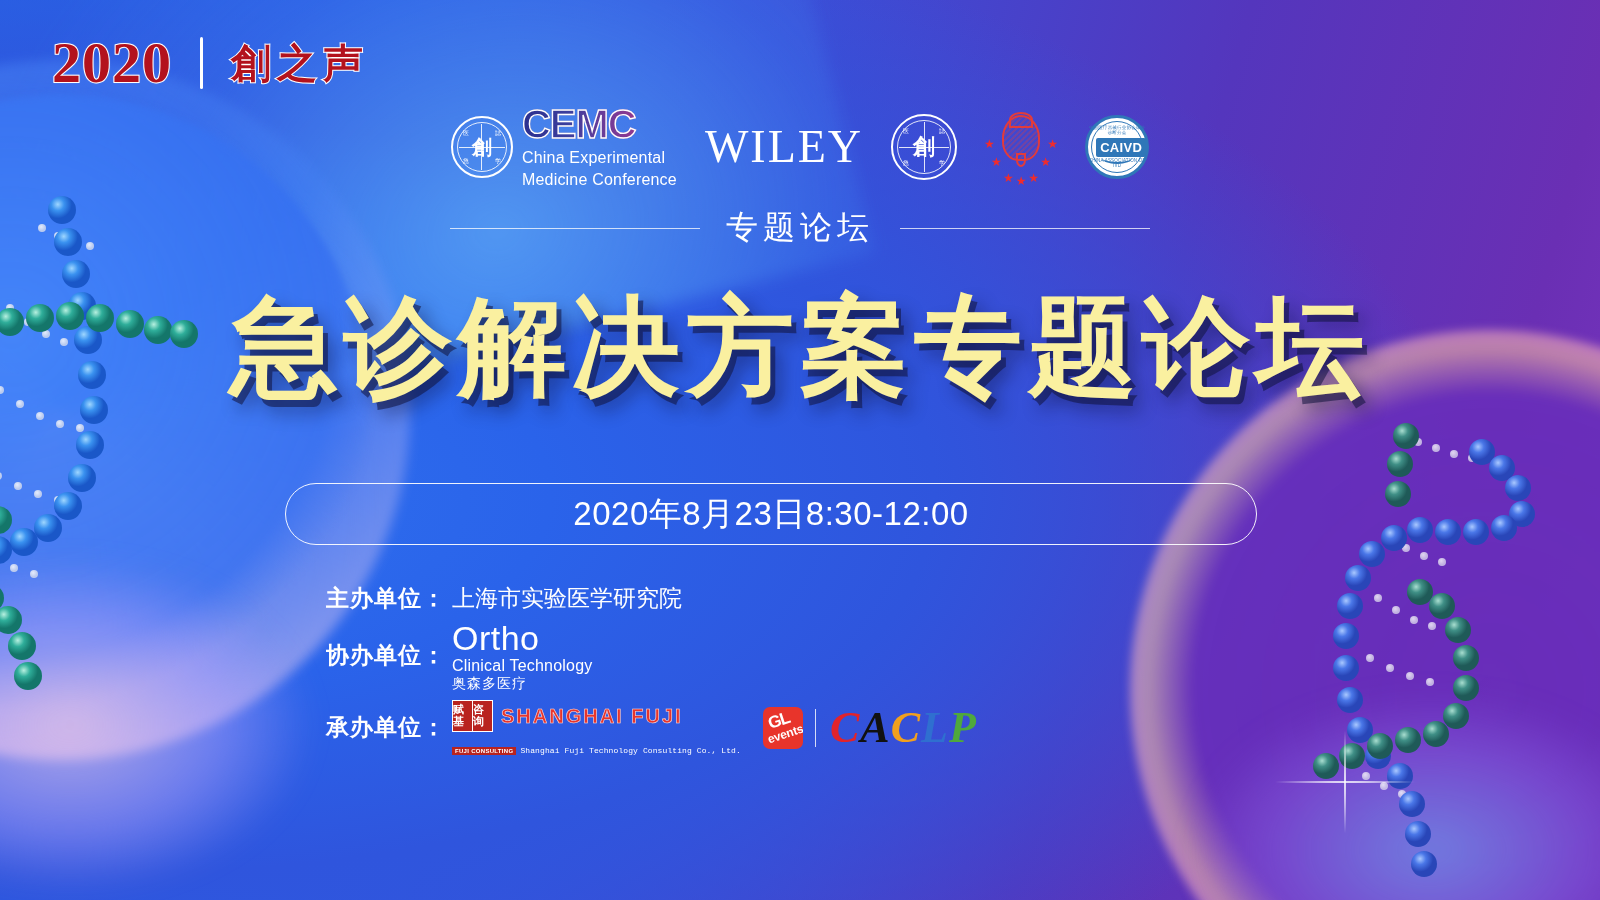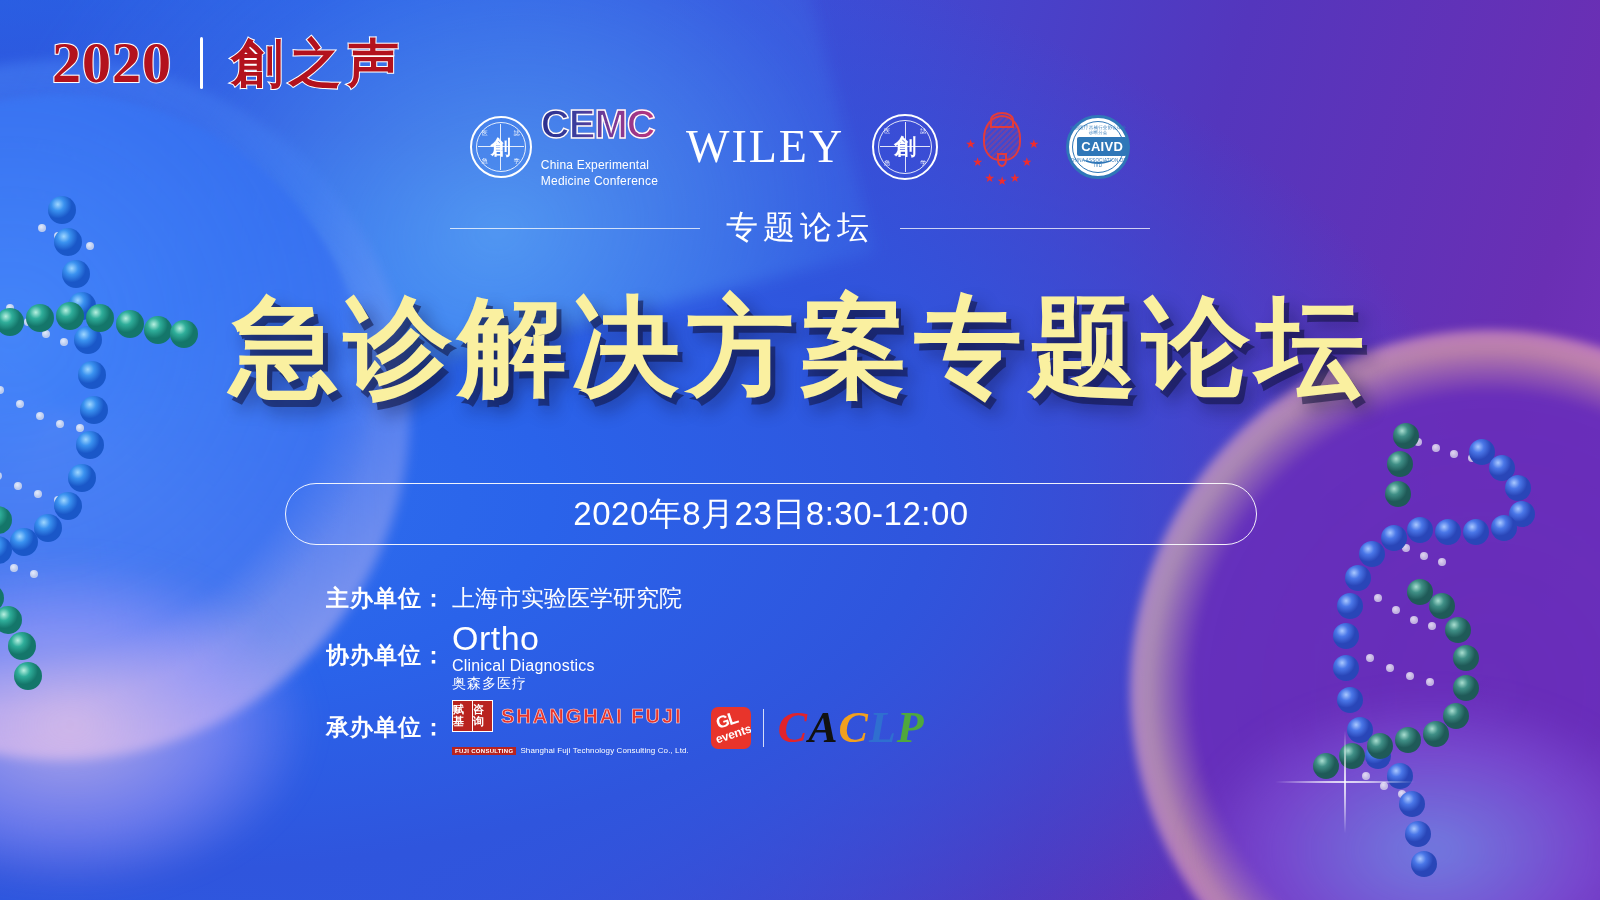--- a/index.html
+++ b/index.html
@@ -63,21 +63,21 @@
   
   .yearlogo{position:absolute;left:52px;top:34px;display:flex;align-items:center;gap:28px;}
   .yearlogo .yr{
     font-family:"Liberation Serif","DejaVu Serif",serif;
     font-size:58px;font-weight:700;letter-spacing:1px;color:#b3121d;
     -webkit-text-stroke:2px #ffffff;paint-order:stroke fill;
     text-shadow:0 0 2px rgba(255,255,255,.9);line-height:1;
   }
   .yearlogo .bar{width:3px;height:52px;background:#fff;border-radius:2px;}
   .yearlogo .cn{
-    font-size:52px;font-weight:700;color:#b3121d;line-height:1;letter-spacing:6px;
+    font-size:40px;font-weight:700;color:#b3121d;line-height:1;letter-spacing:6px;
     -webkit-text-stroke:2px #ffffff;paint-order:stroke fill;
   }
 
   
   .logorow{position:absolute;left:0;right:0;top:104px;display:flex;align-items:center;justify-content:center;gap:28px;}
   .seal{
     width:62px;height:62px;border-radius:50%;border:2px solid #fff;position:relative;flex:none;
     display:flex;align-items:center;justify-content:center;
   }
   .seal:before{content:"";position:absolute;inset:4px;border-radius:50%;border:1px solid rgba(255,255,255,.85);}
@@ -91,21 +91,21 @@
   .seal .m3{left:10px;bottom:12px;} .seal .m4{right:10px;bottom:12px;}
 
   .cemc{display:flex;align-items:center;gap:9px;}
   .cemc-txt{display:flex;flex-direction:column;line-height:1;}
   .cemc-main{
     font-size:40px;font-weight:800;letter-spacing:-1px;
     background:linear-gradient(90deg,#2b2f8f 0%,#3c3f9e 30%,#7e3a96 62%,#c0337a 100%);
     -webkit-background-clip:text;background-clip:text;color:transparent;
     -webkit-text-stroke:1.4px #ffffff;paint-order:stroke fill;
   }
-  .cemc-sub{font-size:12px;color:#fff;letter-spacing:.2px;margin-top:13px;}
+  .cemc-sub{font-size:16px;color:#fff;letter-spacing:.2px;margin-top:3px;}
   .cemc-sub span{display:block;line-height:1.35;}
 
   .wiley{
     font-family:"Liberation Serif","DejaVu Serif",serif;color:#fff;
     font-size:46px;font-variant:small-caps;letter-spacing:2px;line-height:1;
   }
 
   .emblem{width:72px;height:72px;position:relative;flex:none;}
   .emblem .bell{
     position:absolute;left:50%;top:4px;transform:translateX(-50%);
@@ -189,21 +189,21 @@
     display:flex;align-items:center;justify-content:center;font-style:normal;
     width:19px;height:30px;background:#b9231f;color:#fff;font-size:11px;font-weight:700;line-height:1.05;
     flex-direction:column;
   }
   .fuji-name{
     display:flex;align-items:center;color:#e8342b;font-size:20px;font-weight:800;letter-spacing:2px;
     -webkit-text-stroke:.6px #ffd9d5;padding-left:6px;
   }
   .fuji-bot{display:flex;align-items:center;gap:4px;}
   .fuji-tag{background:#b9231f;color:#fff;font-size:6px;font-weight:700;letter-spacing:.3px;padding:1px 3px;}
-  .fuji-en{color:#fff;font-size:8px;letter-spacing:.1px;}
+  .fuji-en{color:#fff;font-size:8px;letter-spacing:.1px;font-family:Liberation Mono, monospace;}
 
   
   .gl{
     width:40px;height:42px;background:#e8342b;border-radius:7px;position:relative;flex:none;margin-right:12px;
     overflow:hidden;
   }
   .gl i{
     position:absolute;font-style:normal;color:#fff;font-weight:800;line-height:1;
     transform:rotate(-18deg);
   }
@@ -493,21 +493,21 @@
       <div class="orglabel">主办单位：</div>
       <div class="orgval">
         <span class="l2">上海市实验医学研究院</span>
       </div>
     </div>
 
     <div class="orgrow orgrow-co">
       <div class="orglabel orglabel-co">协办单位：</div>
       <div class="ortho">
         <div class="o1">Ortho</div>
-        <div class="o2">Clinical Diagnostics</div>
+        <div class="o2">Clinical Technology</div>
         <div class="o3">奥森多医疗</div>
       </div>
     </div>
 
     <div class="orgrow orgrow-host">
       <div class="orglabel">承办单位：</div>
 
       <div class="fuji">
         <div class="fuji-top">
           <span class="fuji-sq">

